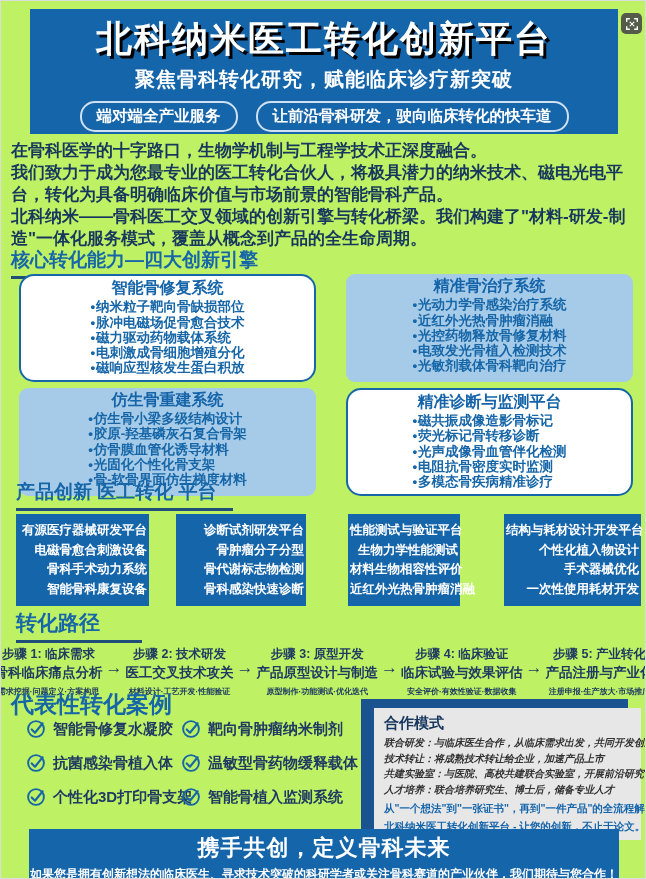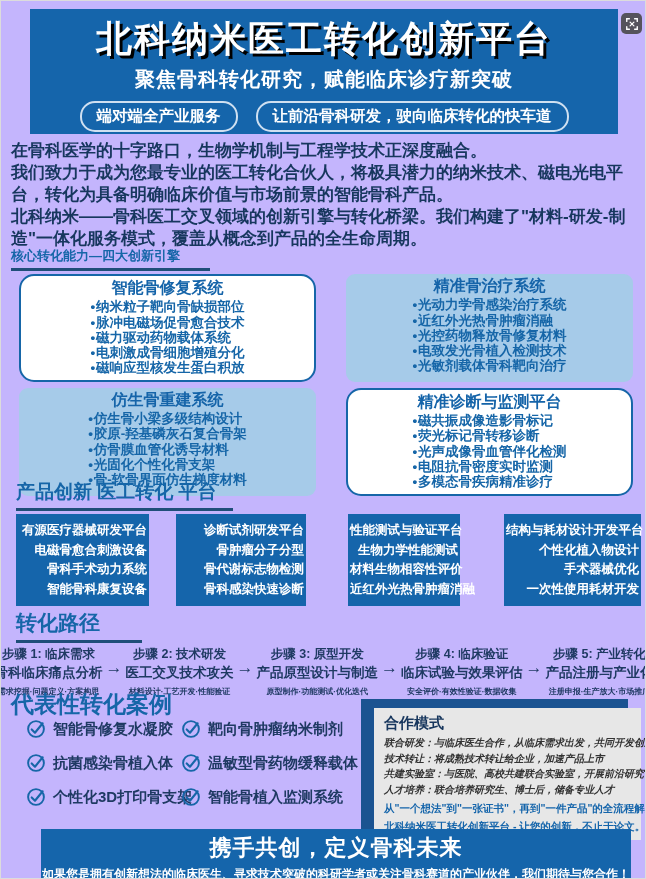--- a/index.html
+++ b/index.html
@@ -1,17 +1,17 @@
 <!DOCTYPE html>
 <html><head>
 <meta charset="utf-8">
 <style>
   * { margin:0; padding:0; box-sizing:border-box; }
   body { background:#fff; font-family:"Liberation Sans", sans-serif; }
-  .page { position:relative; width:646px; height:879px; background:#c4b5fd;
+  .page { position:relative; width:646px; height:879px; background:#bef264;
           border:1px solid #dcdcdc; overflow:hidden; }
 
   
   .header { position:absolute; top:8px; left:29px; width:588px; height:125px;
             background:#1565ab; text-align:center; padding-top:7px; }
   .header h1 { color:#fff; font-size:36px; font-weight:bold; letter-spacing:2px;
                text-shadow:3px 3px 0 #000; line-height:1.25; }
   .header .sub { color:#fff; font-size:20px; font-weight:bold; margin-top:5px; letter-spacing:1px; }
   .pills { display:flex; justify-content:center; gap:18px; margin-top:8px; }
   .pill { border:2px solid #cfe0f1; border-radius:15px; padding:3px 15px;
@@ -21,21 +21,21 @@
                 background:rgba(70,70,70,.88); border-radius:5px; display:flex;
                 align-items:center; justify-content:center; cursor:pointer; }
 
   
   .intro { position:absolute; top:139px; left:10px; width:630px;
            color:#17375e; font-size:17px; font-weight:600; line-height:1.3; }
 
   
   .h2 { position:absolute; left:10px; color:#1666a8; font-weight:bold;
         width:fit-content; border-bottom:3px solid #1f4e79; padding-bottom:3px; }
-  .h2-core    { top:246px; font-size:13px; padding-right:30px; }
+  .h2-core    { top:246px; font-size:19px; padding-right:30px; }
   .h2-product { top:478px; font-size:19px; padding-right:16px; left:15px; }
   .h2-path    { top:608px; font-size:21px; padding-right:42px; left:15px; }
   .h2-cases   { top:688px; font-size:23px; border-bottom:none; }
 
   
   .core-grid { position:absolute; top:273px; left:18px; width:614px;
                display:grid; grid-template-columns:297px 287px; column-gap:30px; row-gap:6px; }
   .core-box { border-radius:15px; padding:3px 6px 5px; }
   .core-box.outline { background:#fff; border:2.5px solid #1666a8; }
   .core-box.filled  { background:#a6cbe9; border-radius:9px; }
@@ -76,21 +76,21 @@
                   height:calc(100% - 2px); background:#1b5391; }
   .coop .panel { position:relative; background:#e7e7e7; padding:6px 10px 6px; }
   .coop .ct { font-size:15px; font-weight:bold; color:#17365d; margin-bottom:2px; }
   .coop .cl { font-size:10px; font-style:italic; font-weight:600; color:#333;
               line-height:1.55; white-space:nowrap; }
   .coop .hl1 { margin-top:5px; font-size:10.5px; font-weight:bold; color:#1565ab; white-space:nowrap; }
   .coop .hl2 { margin-top:4px; text-align:center; font-size:10.5px; font-weight:bold; color:#1565ab; white-space:nowrap; }
 
   
   .footer { position:absolute; top:828px; left:28px; width:590px; height:51px;
-            background:#1565ab; text-align:center; color:#fff; padding-top:4px;margin-left:12px; }
+            background:#1565ab; text-align:center; color:#fff; padding-top:4px; }
   .footer .ft { font-size:22px; font-weight:bold; letter-spacing:1px; }
   .footer .fs { font-size:12px; font-weight:bold; margin-top:3px; white-space:nowrap; }
 </style>
 </head>
 <body>
 
 <div class="page">
 
   <div class="header">
     <h1>北科纳米医工转化创新平台</h1>

